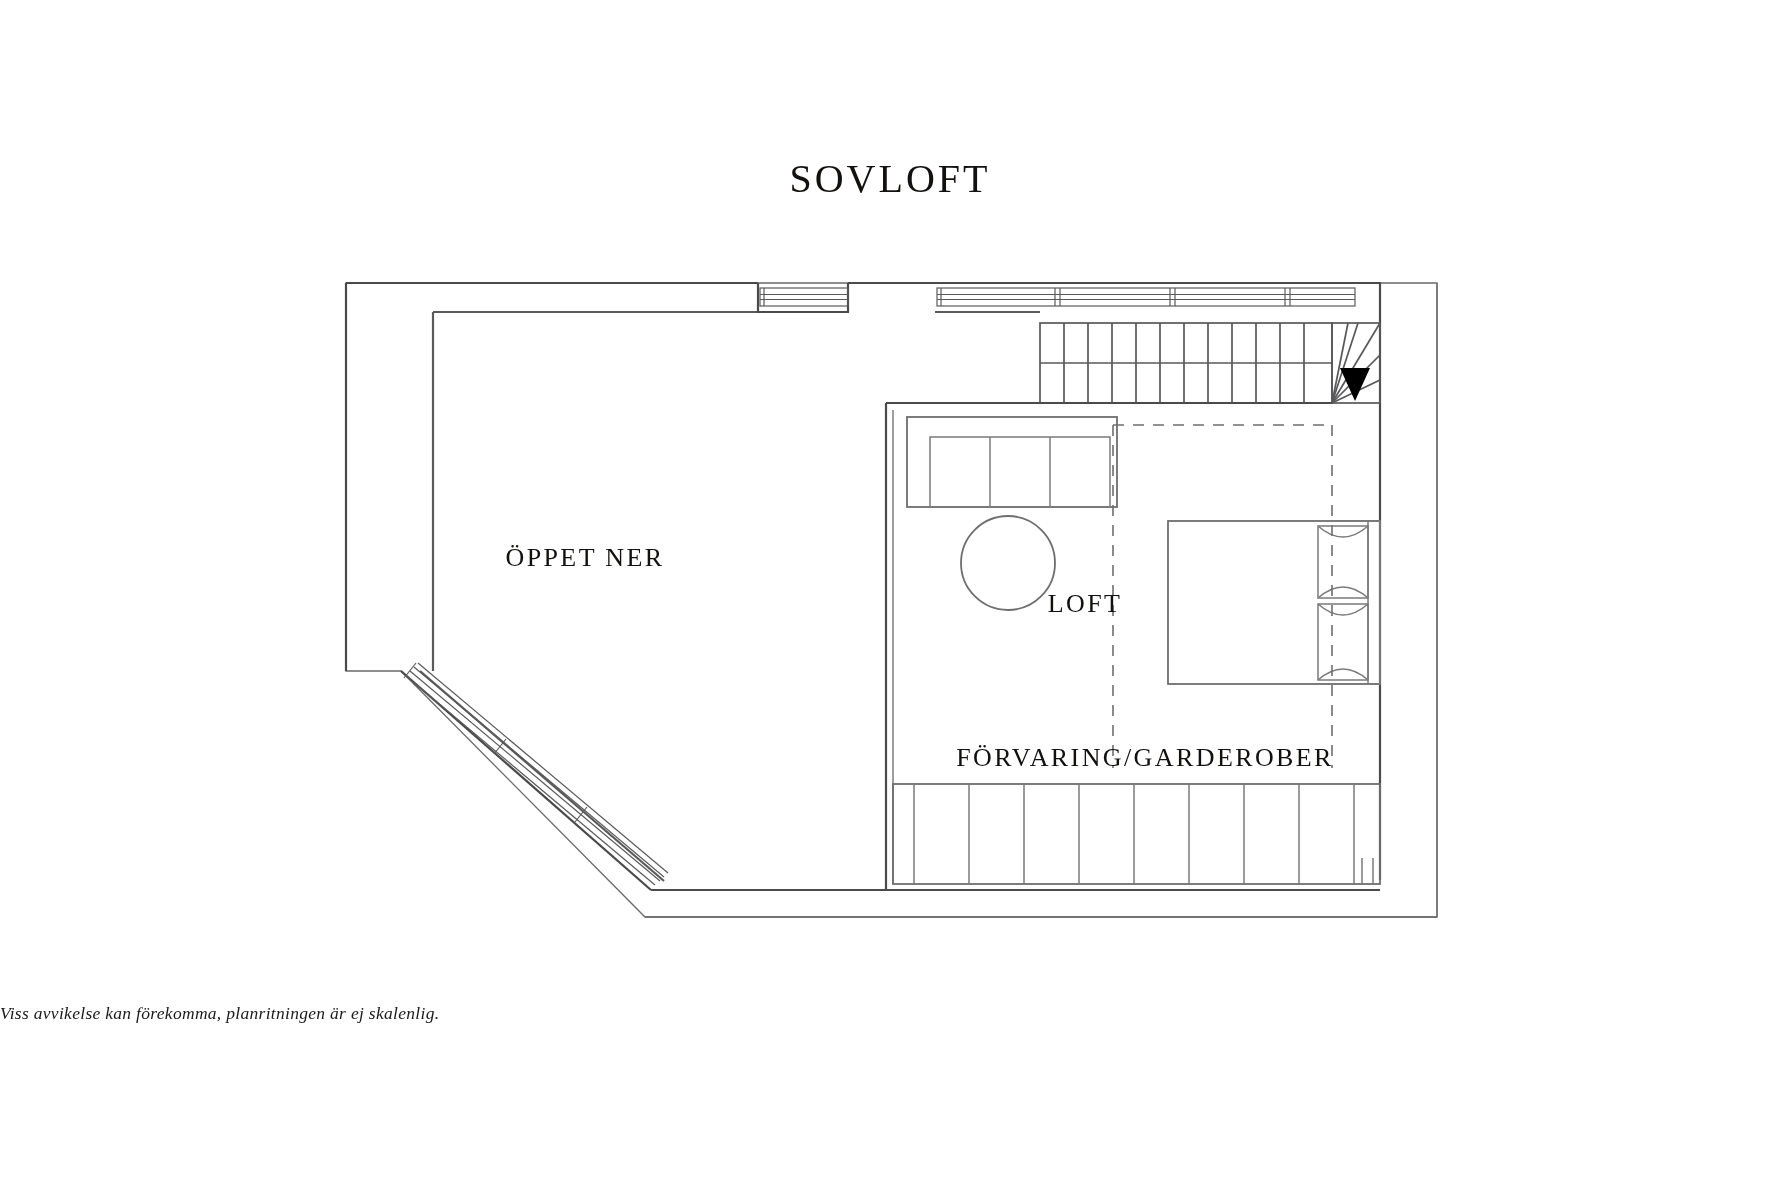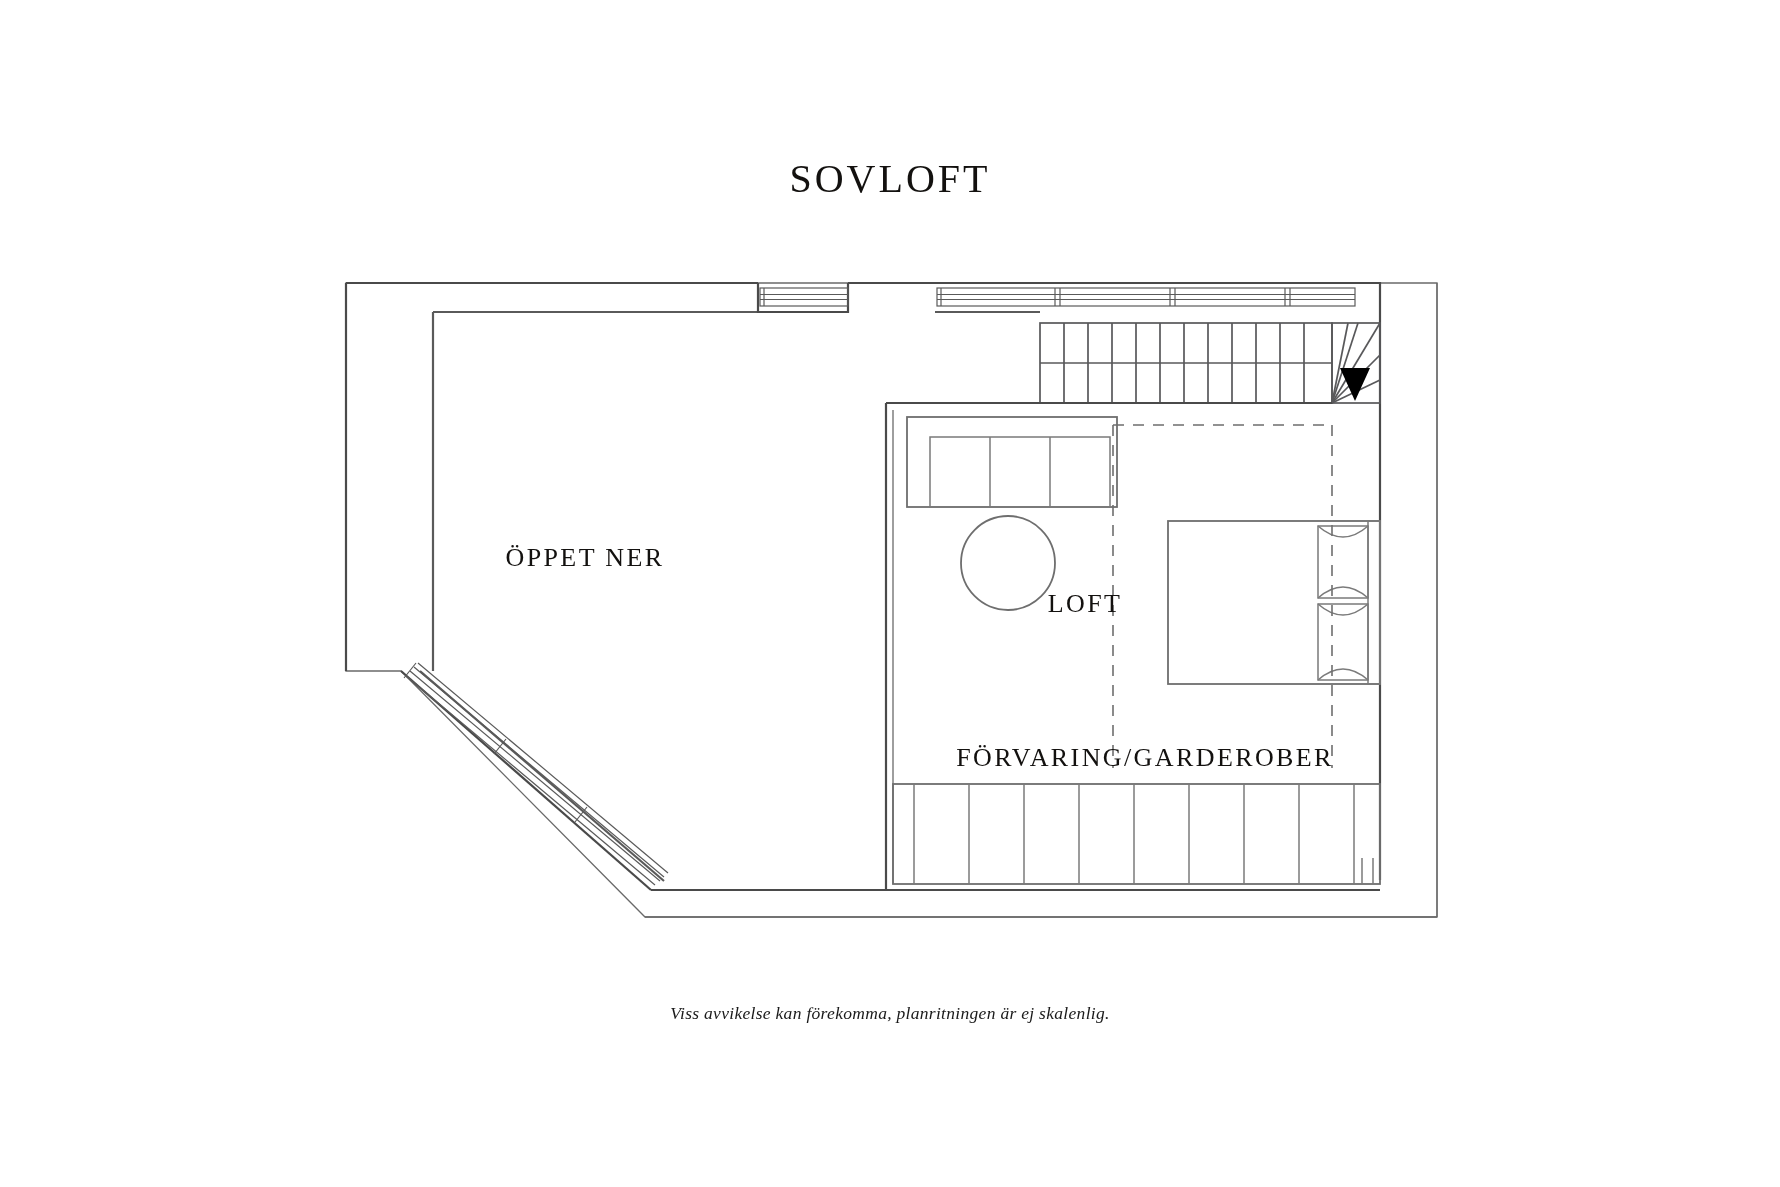--- a/index.html
+++ b/index.html
@@ -28,21 +28,21 @@
     font-size: 40px;
     letter-spacing: 3px;
     color: #13110f;
     font-weight: 400;
   }
   .plan-footer {
     position: absolute;
     top: 1003px;
     left: 0;
     width: 1780px;
-    text-align: center;
+    text-align: left;
     font-size: 17.5px;
     font-style: italic;
     letter-spacing: 0.3px;
     color: #1a1a1a;
   }
   svg.plan-canvas {
     position: absolute;
     top: 0;
     left: 0;
     display: block;

